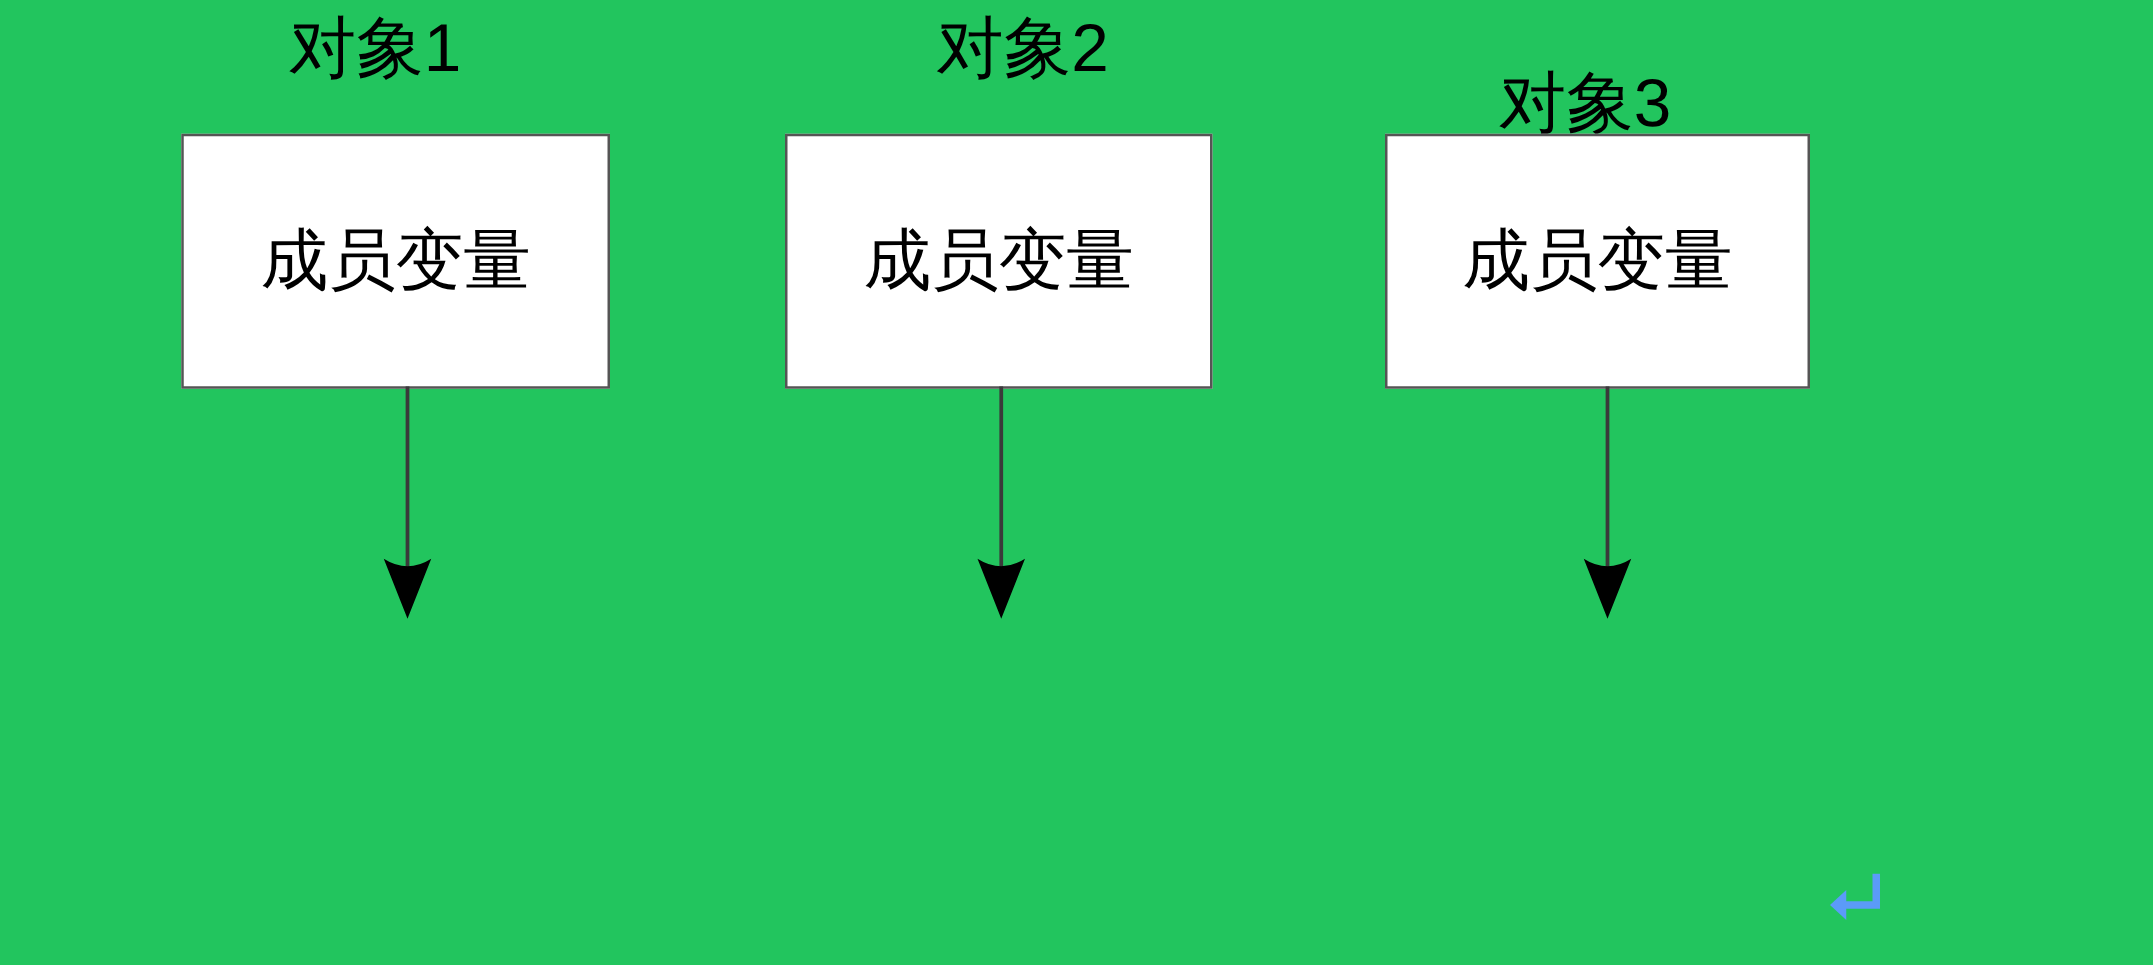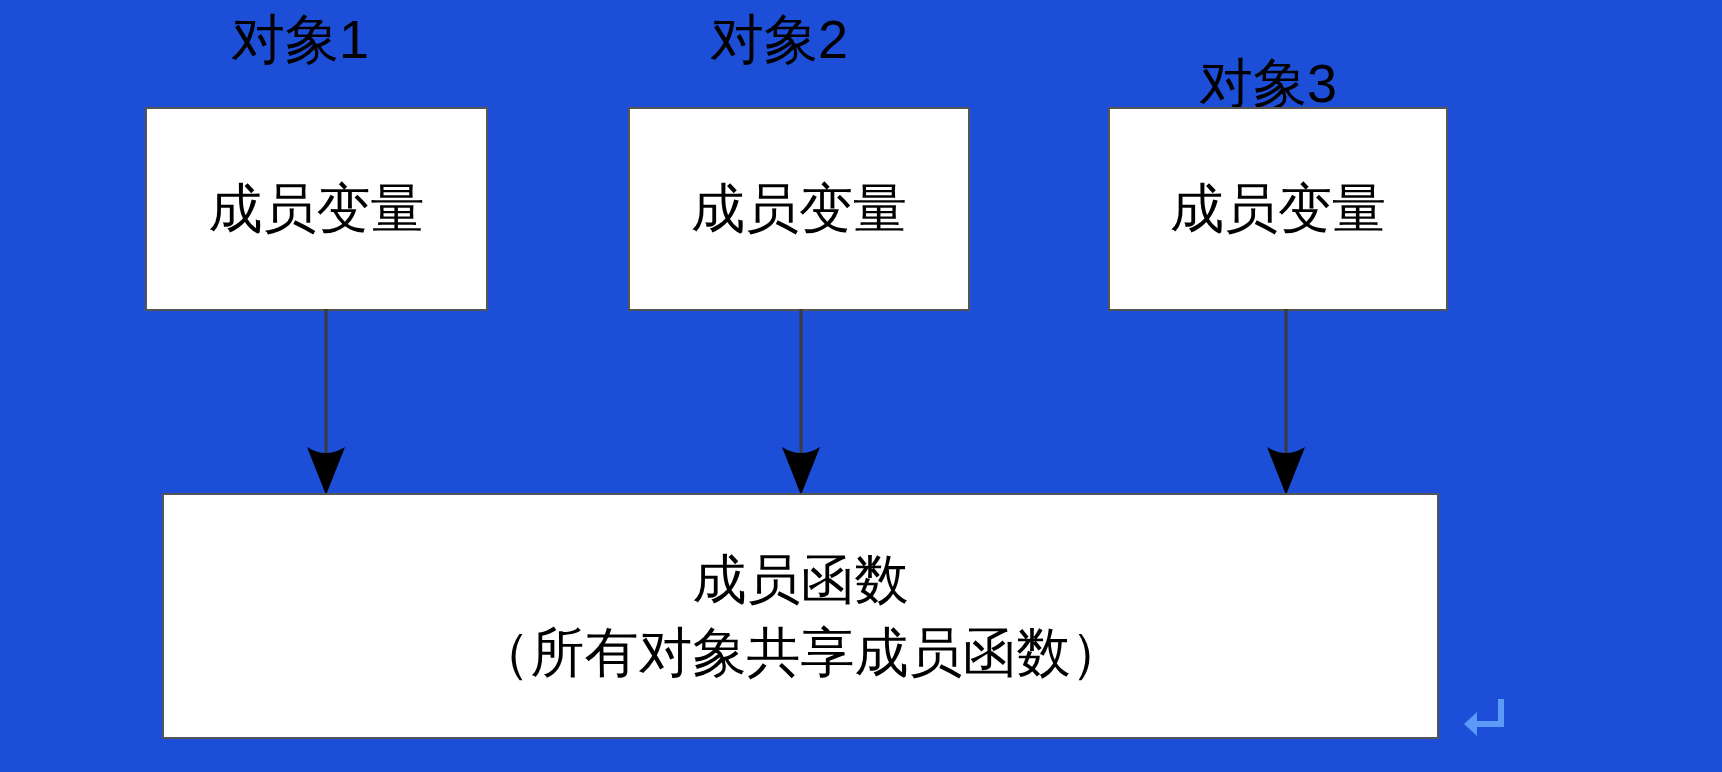--- a/index.html
+++ b/index.html
@@ -5,21 +5,21 @@
 <style>
   html, body {
     margin: 0;
     padding: 0;
     background: #ffffff;
   }
   #canvas {
     position: relative;
     width: 1722px;
     height: 772px;
-    background: #1d4ed8;
+    background: #22c55e;
     overflow: hidden;
     font-family: "Liberation Serif", "DejaVu Serif", serif;
   }
 
   
   .obj-label {
     position: absolute;
     font-family: "Liberation Sans", "DejaVu Sans", sans-serif;
     font-size: 54px;
     font-weight: 400;
@@ -82,21 +82,21 @@
     height: 44px;
   }
 </style>
 </head>
 <body>
 
 <div id="canvas">
 
   <div class="obj-label" style="left:300px; top:12px;">对象1</div>
 
-  <div class="obj-label" style="left:779px; top:12px;">对象2</div>
+  <div class="obj-label" style="left:818px; top:12px;">对象2</div>
 
   <div class="obj-label" style="left:1268px; top:12px;margin-top:44px;">对象3</div>
 
   <div class="var-box" style="left:145px; top:107px; width:343px; height:204px;">
     <span class="box-text">成员变量</span>
   </div>
 
   <div class="var-box" style="left:628px; top:107px; width:342px; height:204px;">
     <span class="box-text">成员变量</span>
   </div>
@@ -113,23 +113,19 @@
   <svg class="arrow" style="left:775px; top:309px; width:52px; height:188px;" viewBox="0 0 52 188">
     <line x1="26" y1="0" x2="26" y2="155" stroke="#3a3a3a" stroke-width="3"></line>
     <path d="M 26 186 L 7 138 Q 26 150 45 138 Z" fill="#000000"></path>
   </svg>
 
   <svg class="arrow" style="left:1260px; top:309px; width:52px; height:188px;" viewBox="0 0 52 188">
     <line x1="26" y1="0" x2="26" y2="155" stroke="#3a3a3a" stroke-width="3"></line>
     <path d="M 26 186 L 7 138 Q 26 150 45 138 Z" fill="#000000"></path>
   </svg>
 
-  <div id="fn-box" style="left:162px; top:493px; width:1277px; height:246px;">
-    <div class="fn-line">成员函数</div>
-    <div class="fn-line">（所有对象共享成员函数）</div>
-  </div>
 
   <svg id="return-mark" style="left:1461px; top:697px;" viewBox="0 0 46 44">
     <path d="M 40 5 L 40 27 L 13 27" fill="none" stroke="#5b9bf8" stroke-width="6" stroke-linecap="square" stroke-linejoin="miter"></path>
     <path d="M 16 15 L 3 27 L 16 39 Z" fill="#5b9bf8"></path>
   </svg>
 
 </div>
 
 </body></html>

